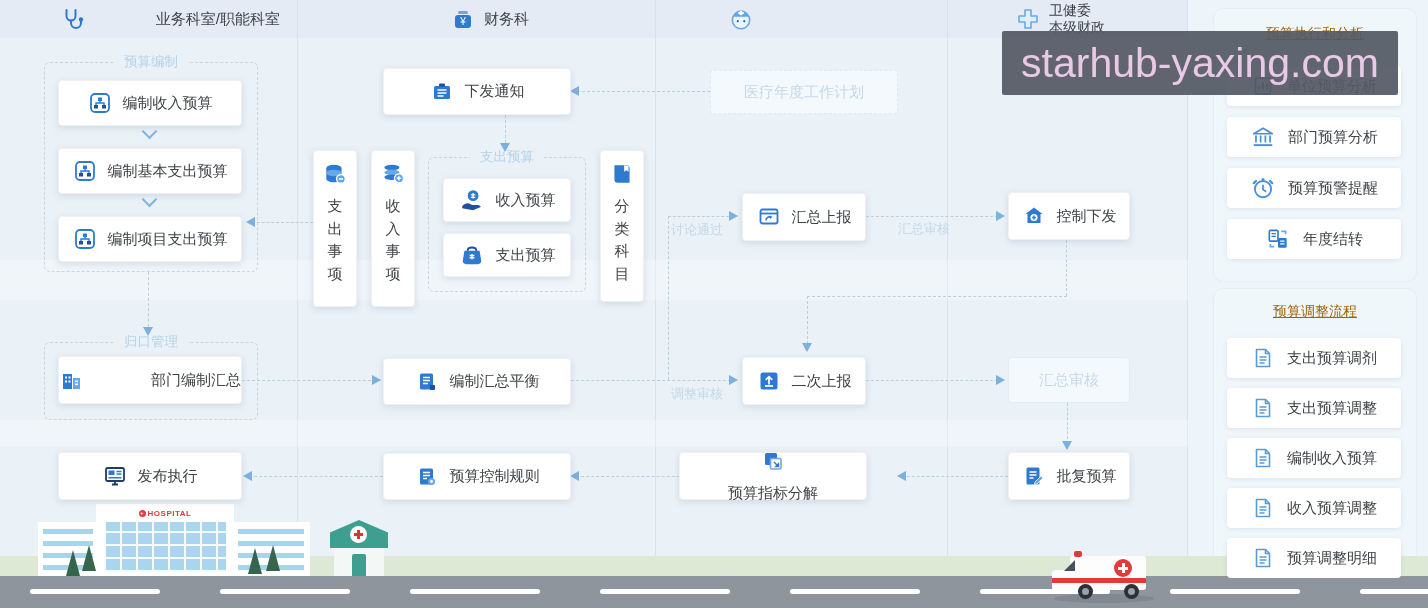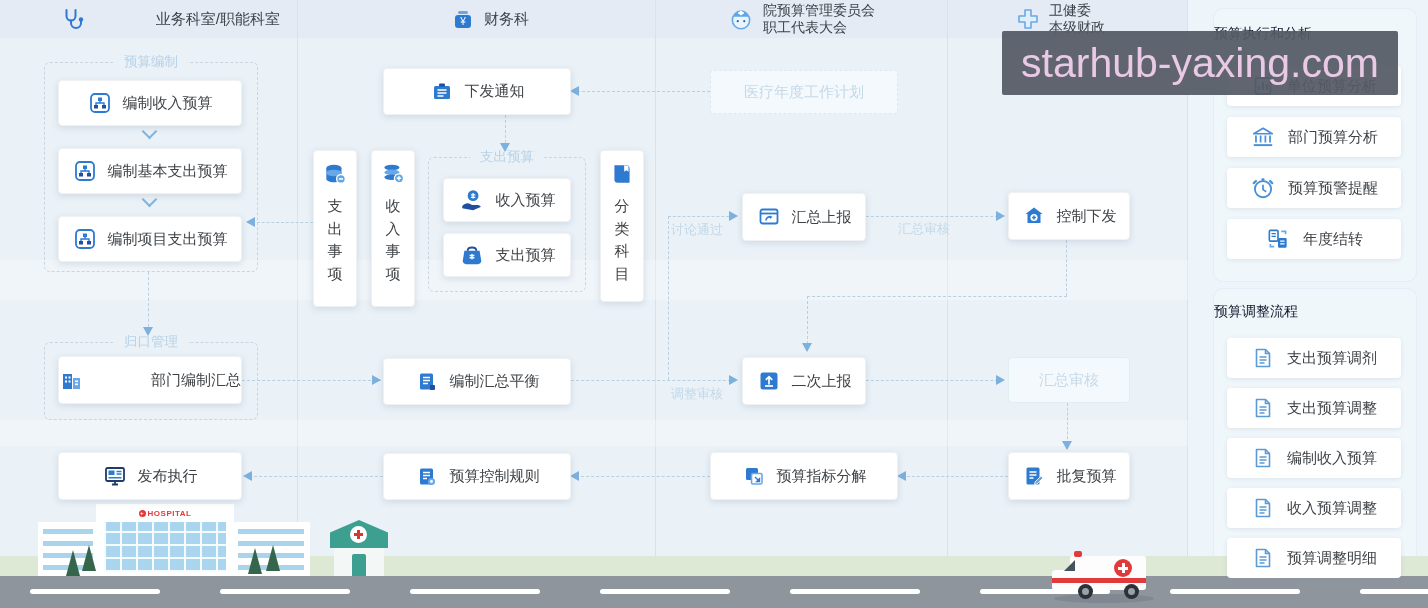--- a/index.html
+++ b/index.html
@@ -32,21 +32,21 @@
   .dash-v{position:absolute;width:0;border-left:1.5px dashed #b9d0e0;z-index:2;}
   .arr{position:absolute;width:0;height:0;z-index:2;}
   .arr-r{border-left:9px solid #7cb0de;border-top:5.5px solid transparent;border-bottom:5.5px solid transparent;}
   .arr-l{border-right:9px solid #7cb0de;border-top:5.5px solid transparent;border-bottom:5.5px solid transparent;}
   .arr-d{border-top:9px solid #7cb0de;border-left:5.5px solid transparent;border-right:5.5px solid transparent;}
   .chev{position:absolute;width:9px;height:9px;border-right:2.5px solid #7db4e2;border-bottom:2.5px solid #7db4e2;
     transform:rotate(45deg);z-index:2;}
   .edge-label{position:absolute;font-size:13px;color:#c3d8e8;z-index:4;white-space:nowrap;}
   
   .panel{position:absolute;width:202px;background:#f0f7fb;border:1px solid #e3eef6;border-radius:10px;}
-  .panel-title{position:absolute;left:0;width:100%;font-size:14px;color:#0f172a;}
+  .panel-title{position:absolute;left:0;width:100%;text-align:center;font-size:14px;color:#a16207;text-decoration:underline;}
   .sb-item{position:absolute;left:1227px;width:174px;height:40px;background:#fff;border-radius:4px;
     box-shadow:0 1px 4px rgba(140,160,180,.22);display:flex;align-items:center;justify-content:center;
     gap:12px;font-size:15px;color:#3f4347;z-index:3;cursor:pointer;}
   
   .watermark{position:absolute;left:1002px;top:31px;width:396px;height:64px;background:rgba(84,89,100,.93);
     border-radius:2px;display:flex;align-items:center;justify-content:center;font-size:41px;color:#e9c9e5;
     white-space:nowrap;z-index:10;letter-spacing:0;}
   
   .grass{position:absolute;left:0;top:556px;width:1428px;height:20px;background:#dde9d5;z-index:1;}
   .road{position:absolute;left:0;top:576px;width:1428px;height:32px;background:#8e959d;z-index:1;}
@@ -124,24 +124,20 @@
         <span class="icn">
           <svg width="26" height="26" viewBox="0 0 24 24">
             <circle cx="12" cy="13" r="8" fill="#eaf4fd" stroke="#69a8e8" stroke-width="1.5"></circle>
             <path d="M5 10c1-4 4-6 7-6s6 2 7 6z" fill="#5fa7e6"></path>
             <rect x="10.8" y="4.2" width="2.4" height="4.2" fill="#fff"></rect>
             <rect x="9.4" y="5.6" width="5.2" height="1.8" fill="#fff"></rect>
             <circle cx="9" cy="14" r="1" fill="#2e5f9e"></circle>
             <circle cx="15" cy="14" r="1" fill="#2e5f9e"></circle>
           </svg>
         </span>
-        <span class="lines">
-          <div>院预算管理委员会</div>
-          <div>职工代表大会</div>
-        </span>
       </div>
       <div class="hdr-col" style="left: 1016px; width: 180px; justify-content: flex-start;">
         <span class="icn">
           <svg width="24" height="24" viewBox="0 0 24 24">
             <path d="M9 3h6v6h6v6h-6v6H9v-6H3V9h6z" fill="#dff0fb" stroke="#69a8e8" stroke-width="1.6" stroke-linejoin="round"></path>
           </svg>
         </span>
         <span class="lines">
           <div>卫健委</div>
           <div>本级财政</div>
@@ -378,21 +374,21 @@
       <div class="node" style="left: 742px; top: 357px; width: 122px; height: 46px;">
         <span class="icn">
           <svg width="24" height="24" viewBox="0 0 24 24">
             <rect x="3.5" y="3.5" width="17" height="17" rx="2.5" fill="#2e7ad1"></rect>
             <path d="M12 15.5V8M8.8 10.8L12 7.6l3.2 3.2" fill="none" stroke="#fff" stroke-width="1.7"></path>
             <path d="M8 17h8" stroke="#fff" stroke-width="1.7"></path>
           </svg>
         </span>
         <span>二次上报</span>
       </div>
-      <div class="node" style="left: 710px; top: 452px; width: 186px; height: 46px;">
+      <div class="node" style="left: 679px; top: 452px; width: 186px; height: 46px; flex-direction: column;">
         <span class="icn">
           <svg width="24" height="24" viewBox="0 0 24 24">
             <rect x="4" y="4" width="12" height="12" rx="1.5" fill="#2e7ad1"></rect>
             <rect x="9.5" y="9.5" width="10.5" height="10.5" rx="1.5" fill="#fff" stroke="#69a8e8" stroke-width="1.6"></rect>
             <path d="M13 13l4.5 4.5M17.5 14.8v2.7h-2.7z" stroke="#2e7ad1" stroke-width="1.4" fill="#2e7ad1"></path>
           </svg>
         </span>
         <span>预算指标分解</span>
       </div>
       <div class="node" style="left: 1008px; top: 192px; width: 120px; height: 46px;">

